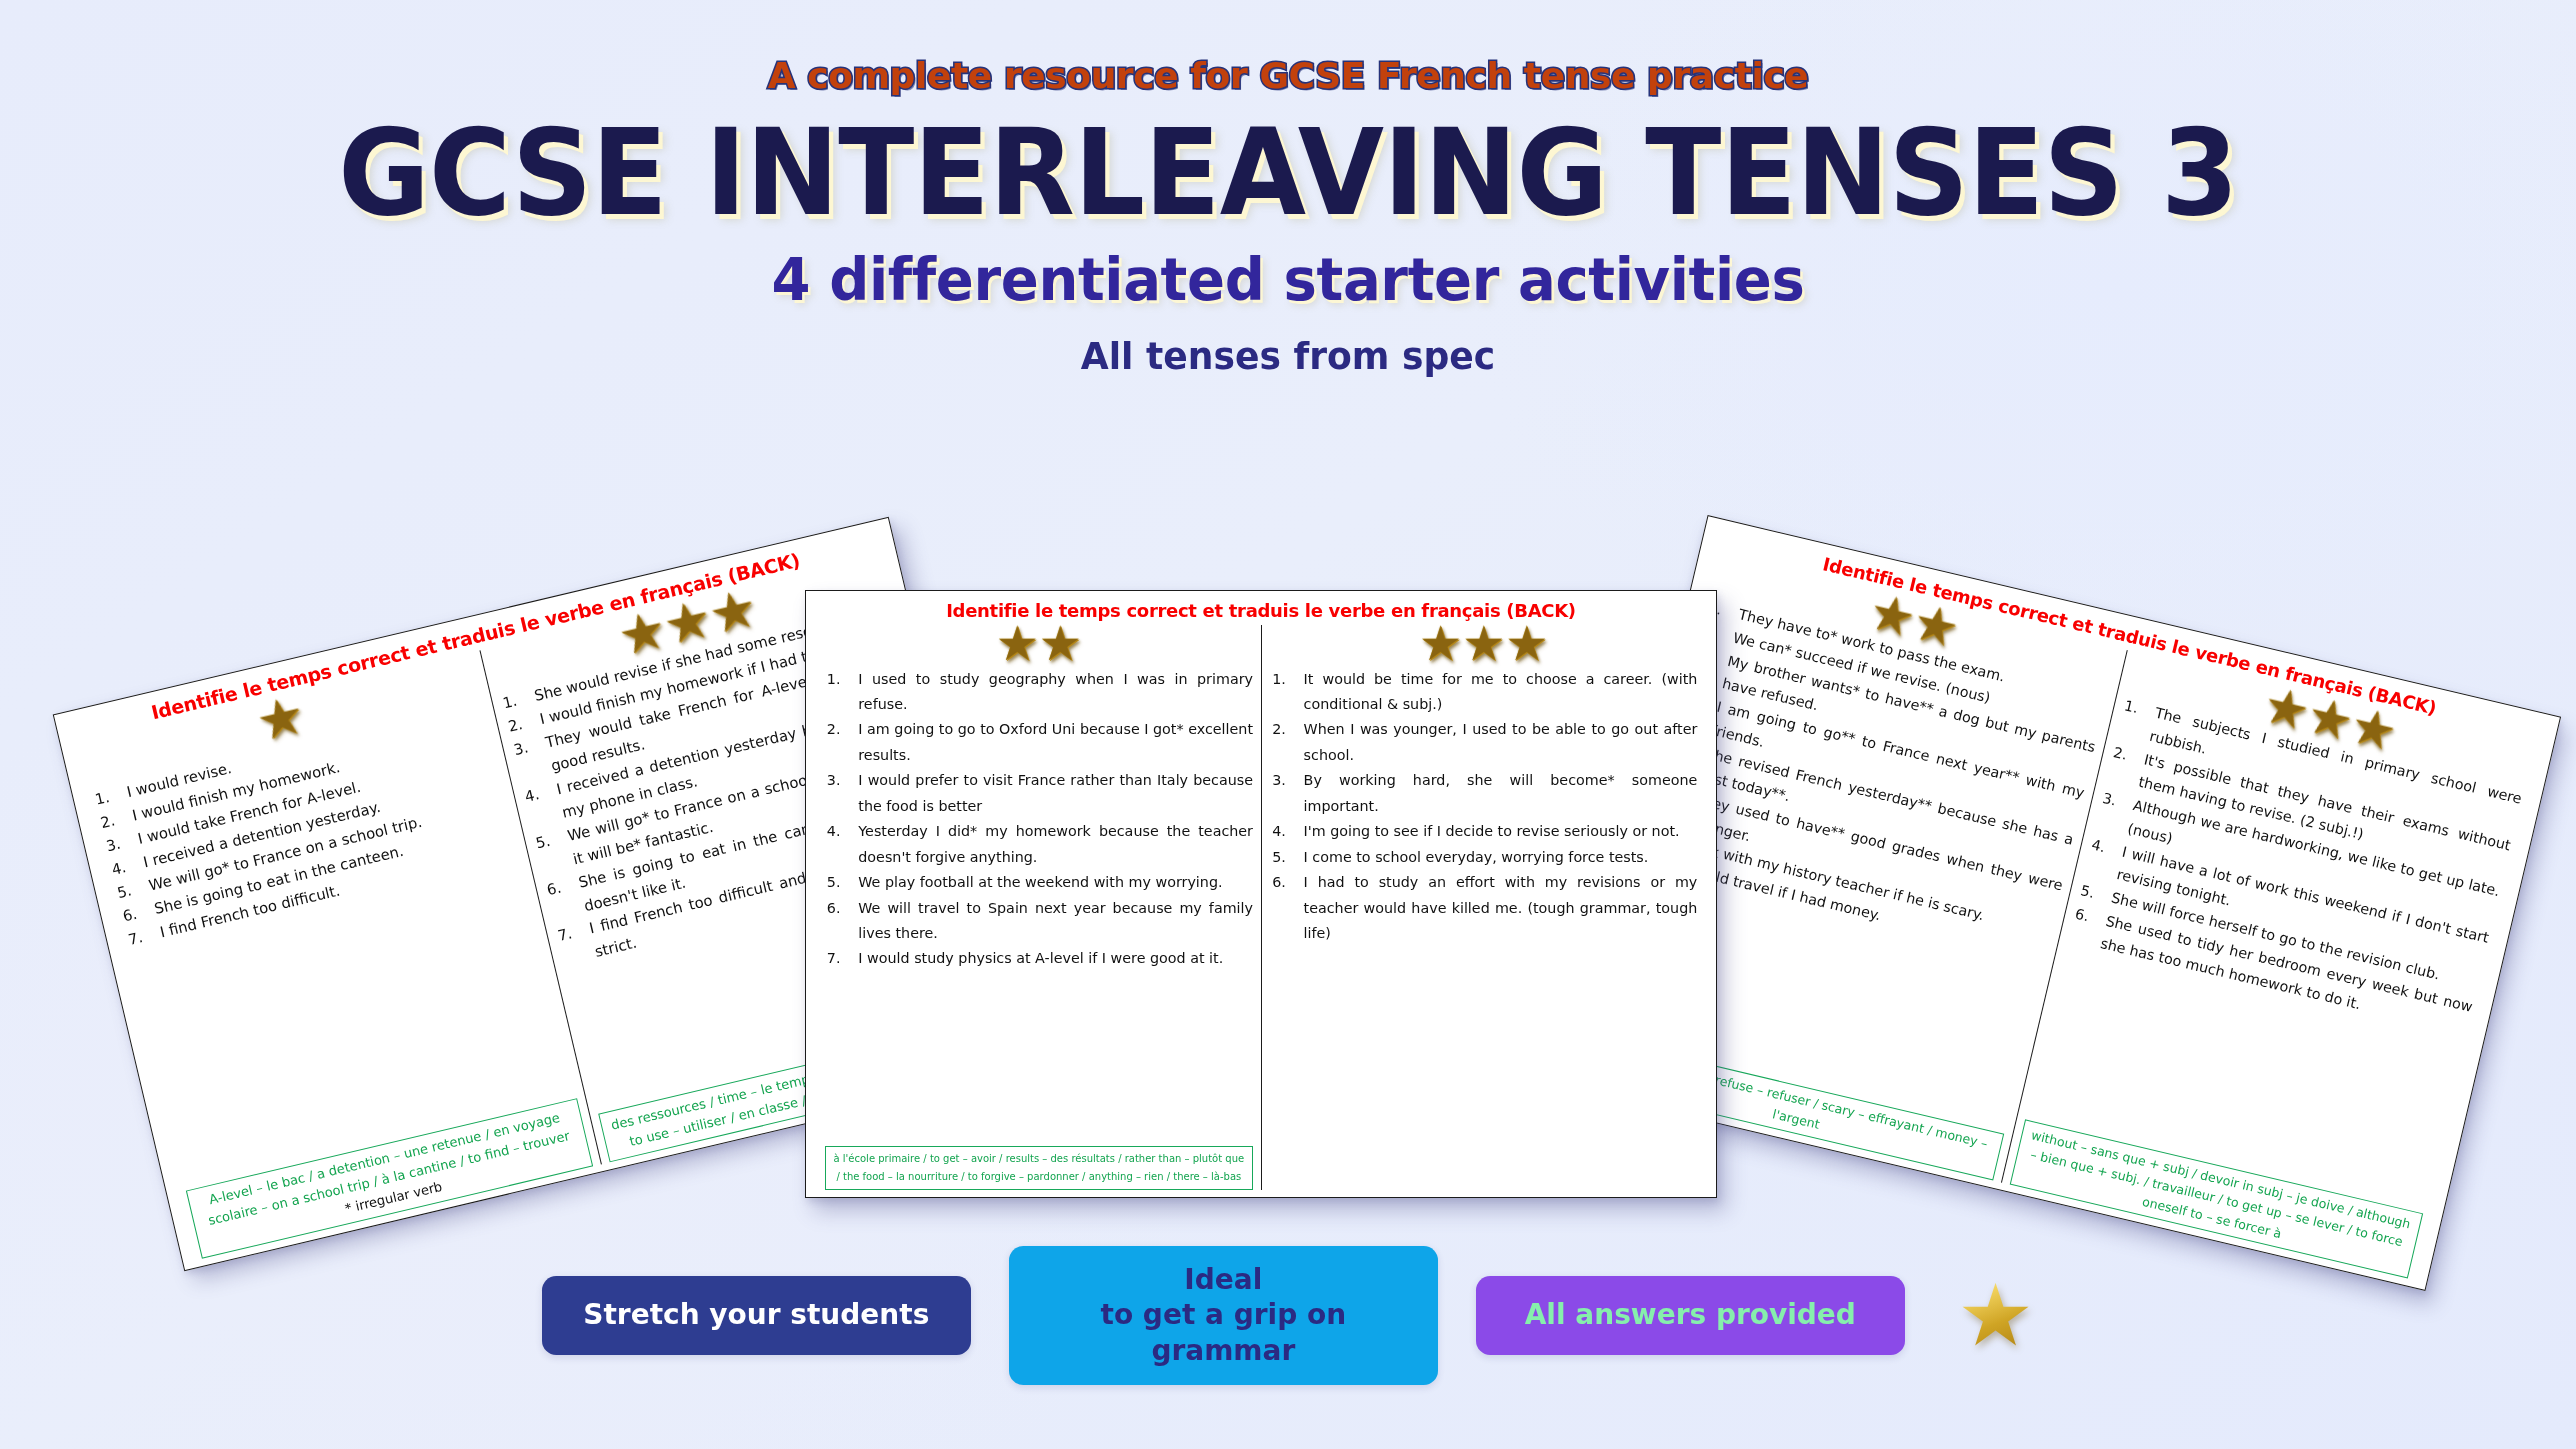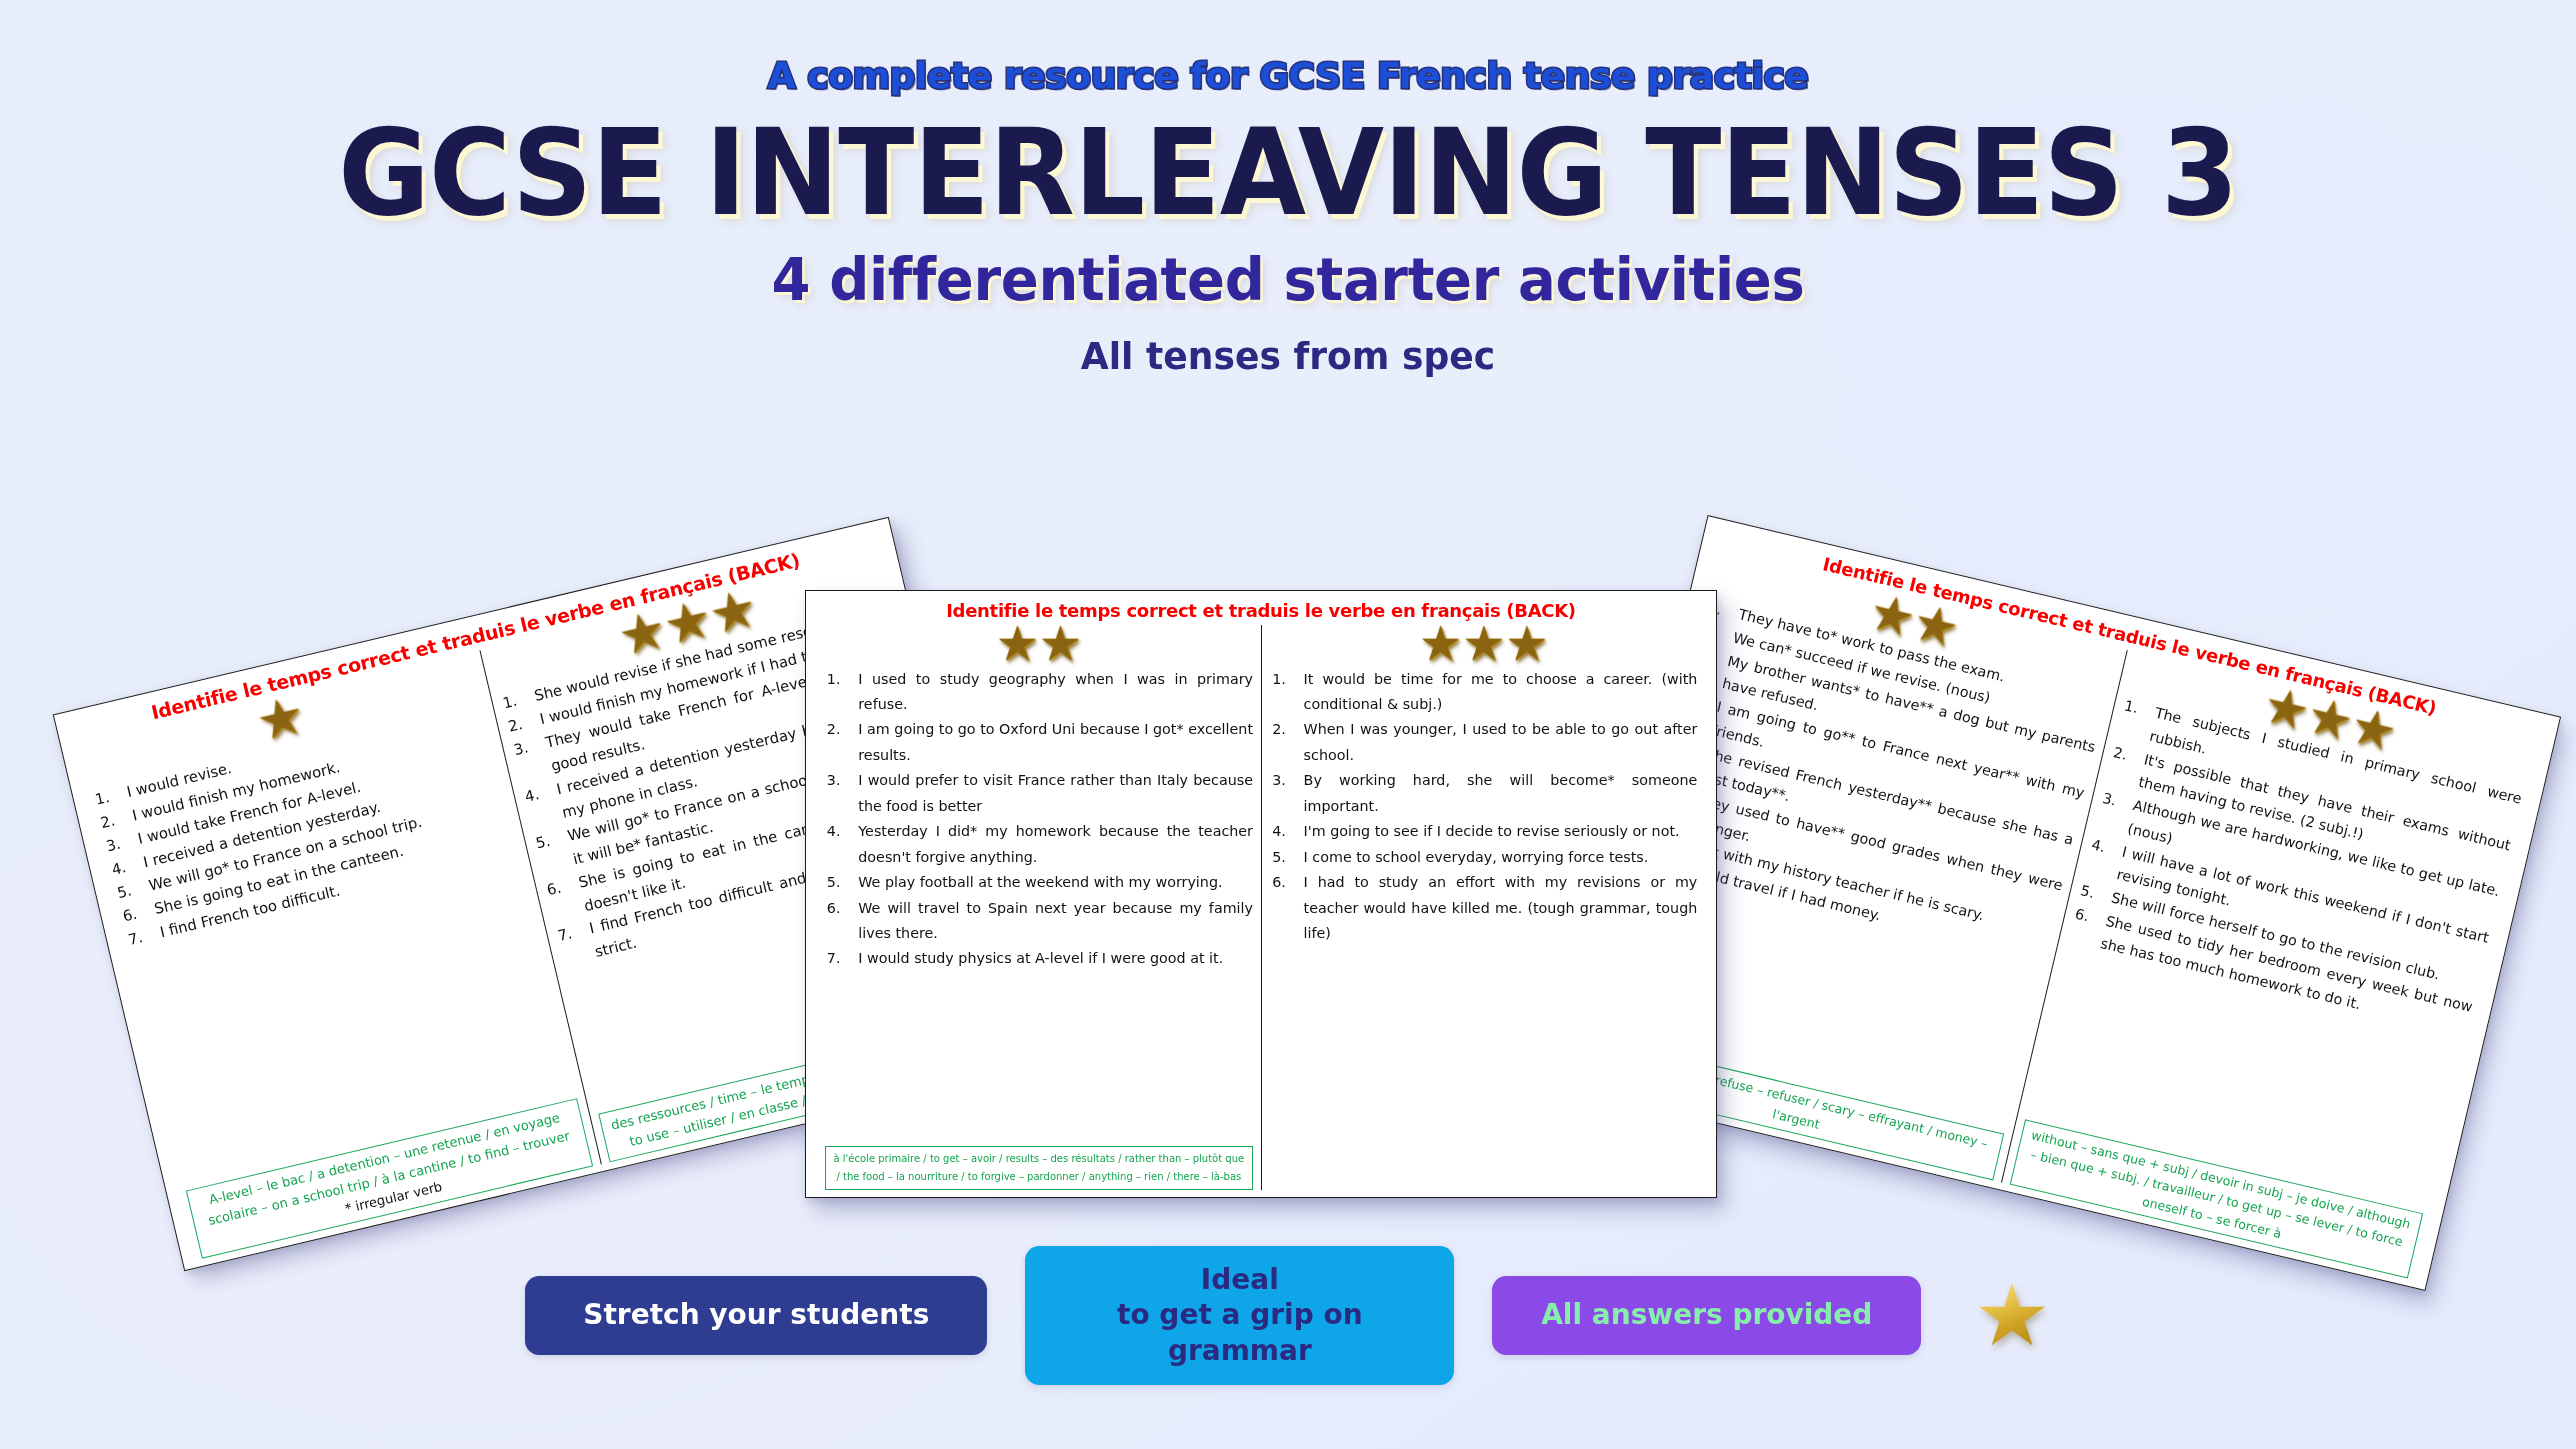--- a/index.html
+++ b/index.html
@@ -25,21 +25,21 @@
     top: 0; left: 0; right: 0;
     text-align: center;
     padding-top: 55px;
   }
 
   .kicker {
     font-family: "DejaVu Sans", sans-serif;
     font-weight: 700;
     font-size: 36px;
     letter-spacing: -0.4px;
-    color: #1d4ed8;
+    color: #c2410c;
     -webkit-text-stroke: 3.1px #26337a;
     paint-order: stroke fill;
     text-shadow: 1.8px 1.8px 0 rgba(38,51,122,0.55);
   }
 
   .main-title {
     font-family: "DejaVu Sans", sans-serif;
     font-weight: 700;
     font-size: 120px;
     line-height: 1.02;
@@ -245,21 +245,21 @@
     text-align: center;
     padding: 16px 30px;
     cursor: pointer;
     box-shadow: 0 2.7px 7.2px rgba(60,60,120,0.14);
     min-height: 79px;
     display: flex;
     align-items: center;
     justify-content: center;
   }
 
-  #pill-stretch { background: #2e3d91; color: #ffffff; width: 462px; }
+  #pill-stretch { background: #2e3d91; color: #ffffff; width: 429px; }
   #pill-ideal   { background: #0ea5e9; color: #2b2a82; width: 429px; }
   #pill-answers { background: #8b4ae8; color: #86efac; width: 429px; }
 
   .footer-star {
     font-size: 86px;
     line-height: 1;
     color: #d7a521;
     background: linear-gradient(160deg,#fffbe0 0%,#f2d35f 26%,#cfa424 58%,#a87a10 100%);
     -webkit-background-clip: text;
     background-clip: text;

